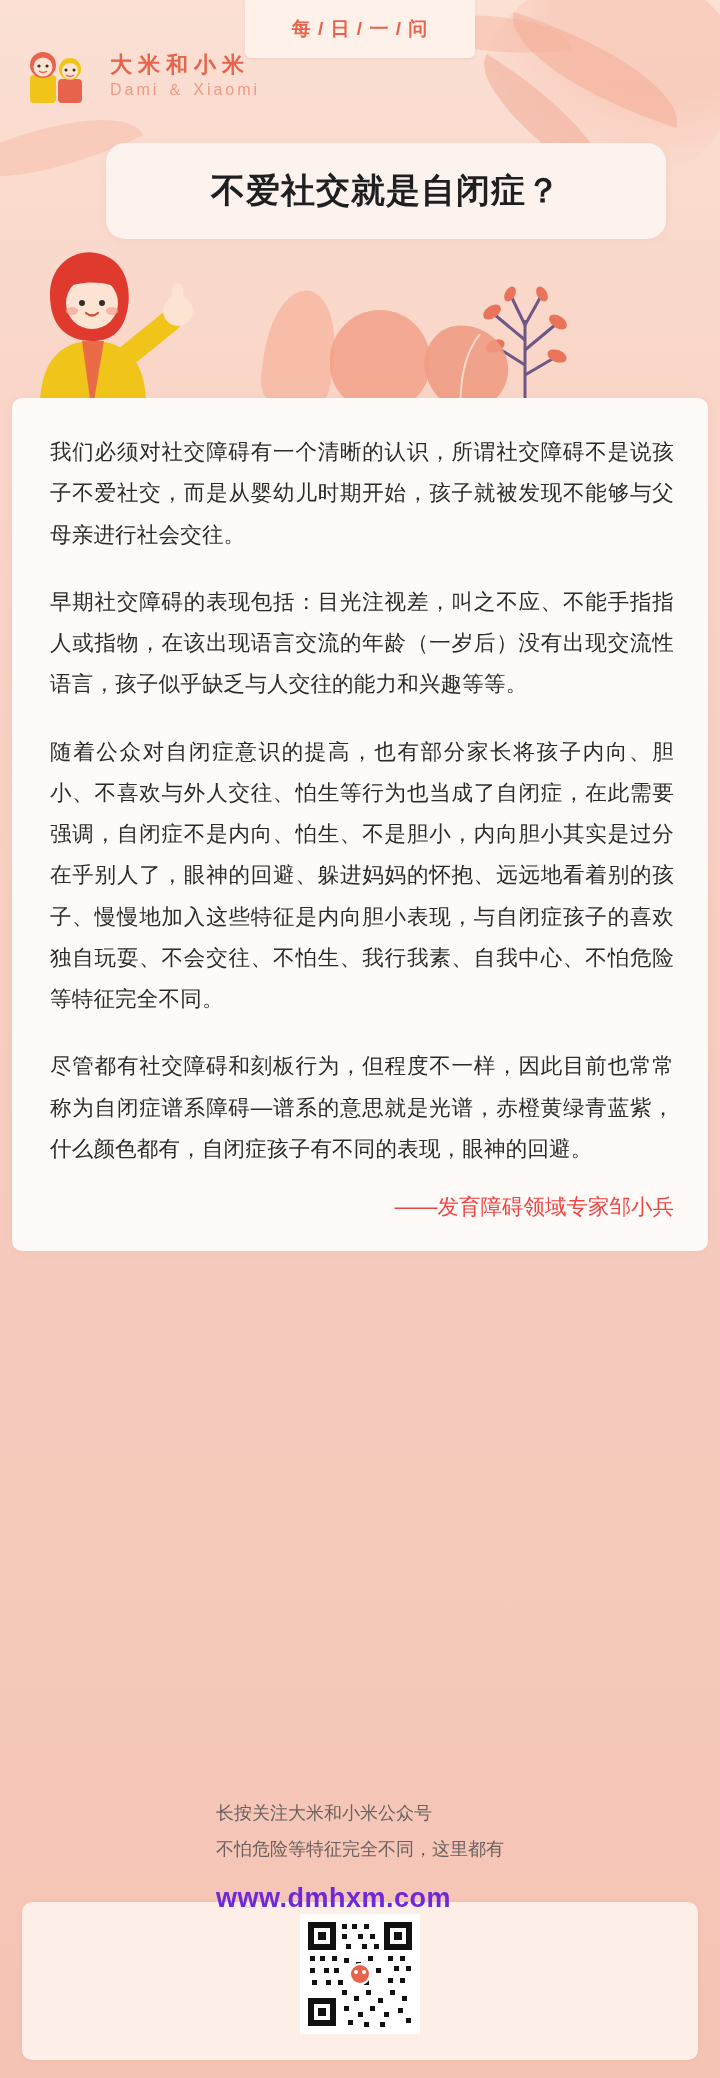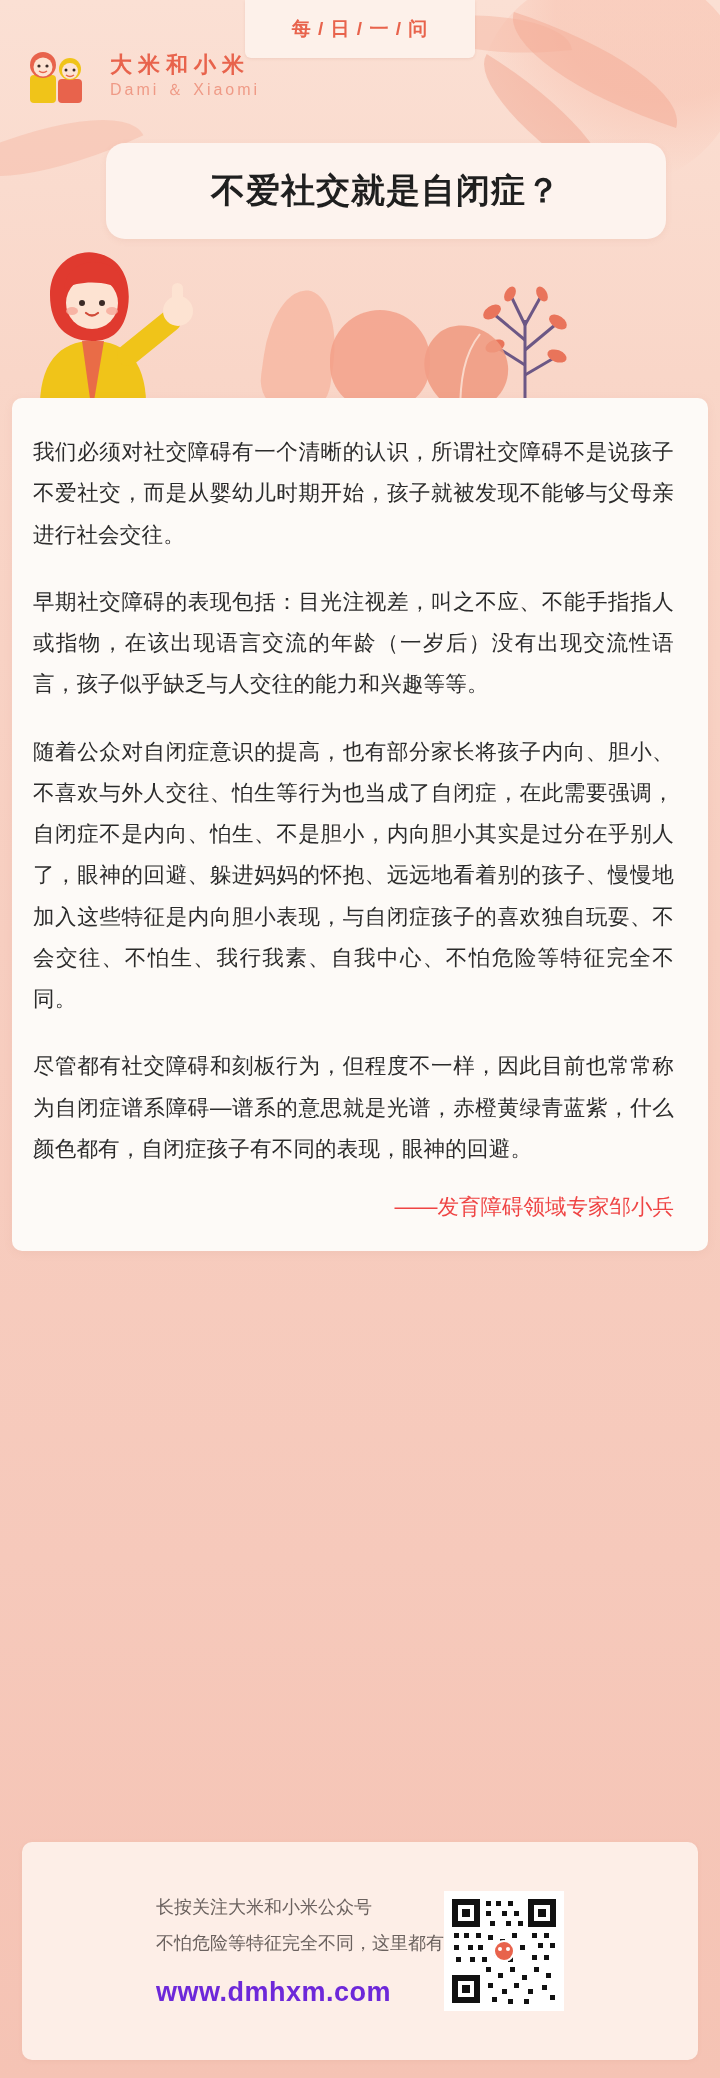--- a/index.html
+++ b/index.html
@@ -71,38 +71,39 @@
     background:#f7b8a3;border-radius:60% 60% 40% 40%/70% 70% 30% 30%;opacity:.85;transform:rotate(8deg);}
   .plantB{position:absolute;left:330px;top:310px;width:100px;height:100px;
     background:#f29d86;border-radius:50% 50% 45% 45%;opacity:.8;}
   .plantC{position:absolute;left:400px;top:320px;width:120px;height:90px;opacity:.9;}
   .plantD{position:absolute;left:470px;top:280px;width:110px;height:130px;opacity:.9;}
 
   
   .body-card{
     position:absolute;top:398px;left:12px;width:696px;
     background:#fdfaf7;border-radius:10px;
-    padding:34px 34px 30px 21px;box-sizing:border-box;
+    padding:34px 34px 30px 38px;box-sizing:border-box;
     box-shadow:0 2px 8px rgba(190,130,110,.10);
   }
   .para{
     color:#2b2b2b;font-size:21.5px;line-height:1.92;
     text-align:justify;margin:0 0 26px 0;letter-spacing:.2px;
   }
   .para:last-of-type{margin-bottom:22px;}
   .signature{
     color:#ef4444;font-size:21.5px;text-align:right;margin-top:14px;
   }
 
   
   .footer-card{
-    position:absolute;left:22px;bottom:18px;width:676px;height:218px;
+    position:absolute;left:22px;bottom:18px;width:676px;height:158px;
     background:#fdeee7;border-radius:10px;box-sizing:border-box;
-    padding:26px 28px;display:flex;align-items:center;justify-content:center;
+    padding:26px 28px;display:flex;align-items:center;justify-content:flex-end;
     box-shadow:0 1px 4px rgba(190,130,110,.10);
+    flex-direction:column;
   }
   .footer-left{display:flex;flex-direction:column;justify-content:center;}
   .f-line{color:#6b625f;font-size:18px;margin-bottom:12px;}
   .f-url{color:#6d28d9;font-size:27px;font-weight:bold;letter-spacing:.5px;margin-top:10px;}
   .qr{width:120px;height:120px;background:#fff;padding:4px;box-sizing:border-box;}
   .qr svg{display:block;}
 </style>
 </head>
 <body>
 

